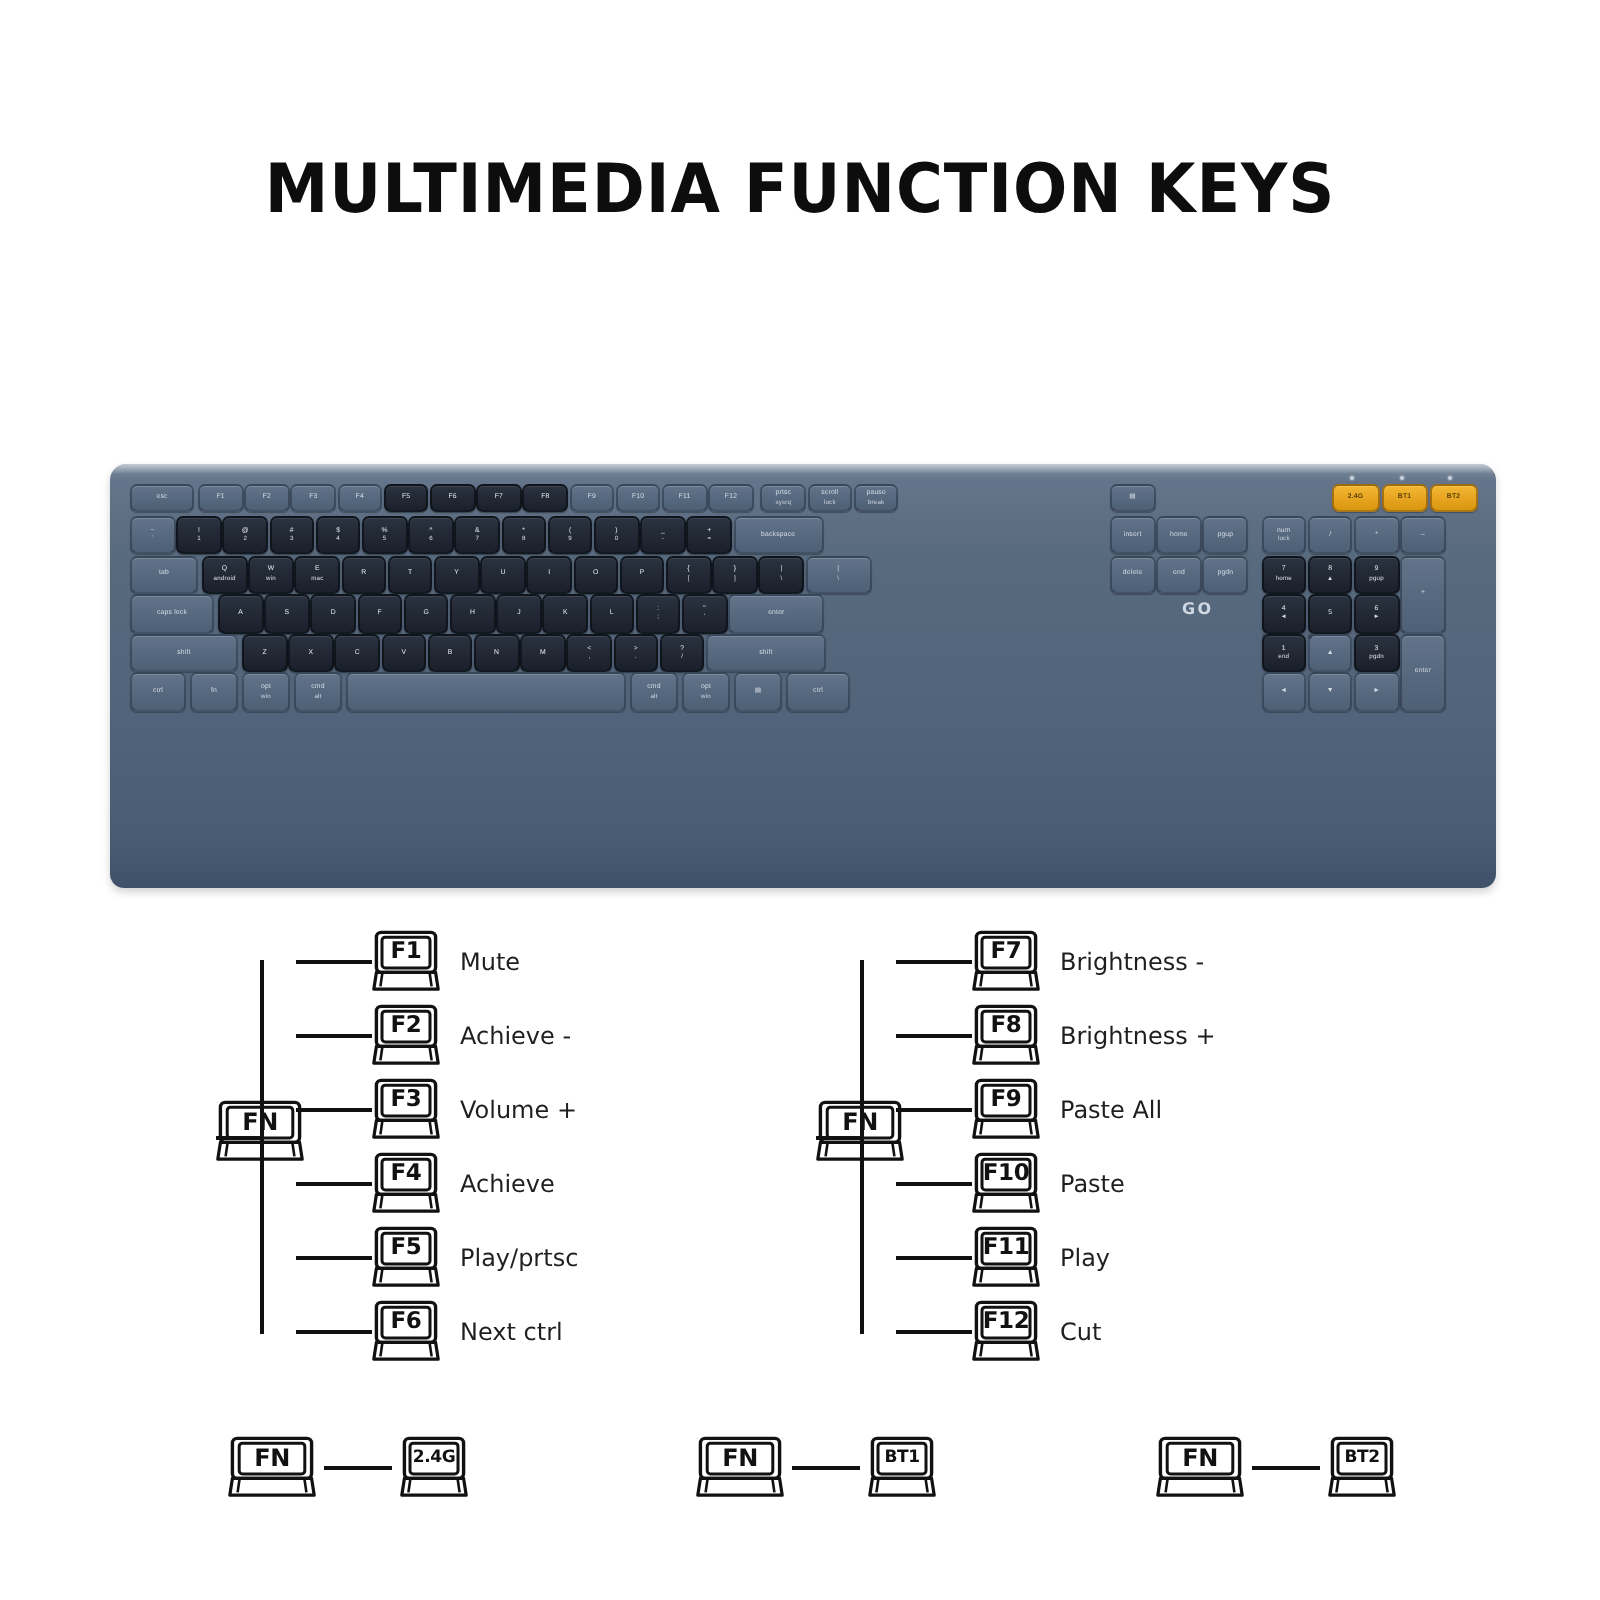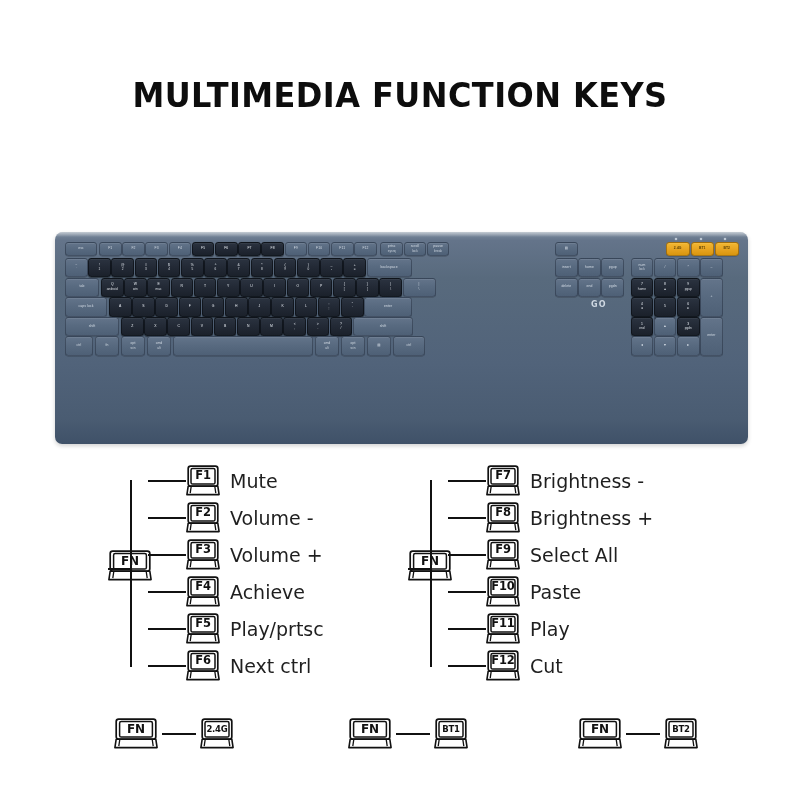--- a/index.html
+++ b/index.html
@@ -89,21 +89,21 @@
   .col.left{left:108px;width:300px;}
   .col.right{left:408px;width:300px;}
 
   .fn-anchor{position:absolute;left:0;top:88px;}
   .rows{position:absolute;left:78px;top:0;}
   .row{position:relative;height:37px;display:flex;align-items:center;}
   .row .lead{
     position:absolute;left:-38px;top:18px;width:38px;height:1.6px;background:#111;
   }
   .row .label{
-    margin-left:10px;font-size:19px;color:#1f1f1f;
+    margin-left:10px;font-size:12px;color:#1f1f1f;
     font-family:"DejaVu Sans", sans-serif;white-space:nowrap;
   }
   .spine{
     position:absolute;left:22px;top:18px;width:1.6px;height:187px;background:#111;
   }
   .fn-stub{position:absolute;left:0px;top:106px;width:24px;height:1.6px;background:#111;}
 
   
   .cap{
     position:relative;display:inline-block;
@@ -544,21 +544,21 @@
             <div class="lead"></div>
             <span class="cap">
               <svg viewBox="0 0 34 32">
                 <rect x="2.2" y="1.2" width="29.6" height="20" rx="2.4" fill="#fff" stroke="#111" stroke-width="1.7"></rect>
                 <rect x="5" y="3.6" width="24" height="15.4" rx="1.6" fill="#fff" stroke="#111" stroke-width="1.5"></rect>
                 <path d="M2.2 21.2 L0.9 29.6 L33.1 29.6 L31.8 21.2 Z" fill="#fff" stroke="#111" stroke-width="1.6" stroke-linejoin="round"></path>
                 <path d="M5.2 21.4 L4.2 28.2 M28.8 21.4 L29.8 28.2" stroke="#111" stroke-width="1.3"></path>
               </svg>
               <span class="captext">F2</span>
             </span>
-            <span class="label">Volume -</span>
+            <span class="label">Achieve -</span>
           </div>
           <div class="row">
             <div class="lead"></div>
             <span class="cap">
               <svg viewBox="0 0 34 32">
                 <rect x="2.2" y="1.2" width="29.6" height="20" rx="2.4" fill="#fff" stroke="#111" stroke-width="1.7"></rect>
                 <rect x="5" y="3.6" width="24" height="15.4" rx="1.6" fill="#fff" stroke="#111" stroke-width="1.5"></rect>
                 <path d="M2.2 21.2 L0.9 29.6 L33.1 29.6 L31.8 21.2 Z" fill="#fff" stroke="#111" stroke-width="1.6" stroke-linejoin="round"></path>
                 <path d="M5.2 21.4 L4.2 28.2 M28.8 21.4 L29.8 28.2" stroke="#111" stroke-width="1.3"></path>
               </svg>
@@ -653,21 +653,21 @@
             <div class="lead"></div>
             <span class="cap">
               <svg viewBox="0 0 34 32">
                 <rect x="2.2" y="1.2" width="29.6" height="20" rx="2.4" fill="#fff" stroke="#111" stroke-width="1.7"></rect>
                 <rect x="5" y="3.6" width="24" height="15.4" rx="1.6" fill="#fff" stroke="#111" stroke-width="1.5"></rect>
                 <path d="M2.2 21.2 L0.9 29.6 L33.1 29.6 L31.8 21.2 Z" fill="#fff" stroke="#111" stroke-width="1.6" stroke-linejoin="round"></path>
                 <path d="M5.2 21.4 L4.2 28.2 M28.8 21.4 L29.8 28.2" stroke="#111" stroke-width="1.3"></path>
               </svg>
               <span class="captext">F9</span>
             </span>
-            <span class="label">Select All</span>
+            <span class="label">Paste All</span>
           </div>
           <div class="row">
             <div class="lead"></div>
             <span class="cap">
               <svg viewBox="0 0 34 32">
                 <rect x="2.2" y="1.2" width="29.6" height="20" rx="2.4" fill="#fff" stroke="#111" stroke-width="1.7"></rect>
                 <rect x="5" y="3.6" width="24" height="15.4" rx="1.6" fill="#fff" stroke="#111" stroke-width="1.5"></rect>
                 <path d="M2.2 21.2 L0.9 29.6 L33.1 29.6 L31.8 21.2 Z" fill="#fff" stroke="#111" stroke-width="1.6" stroke-linejoin="round"></path>
                 <path d="M5.2 21.4 L4.2 28.2 M28.8 21.4 L29.8 28.2" stroke="#111" stroke-width="1.3"></path>
               </svg>

